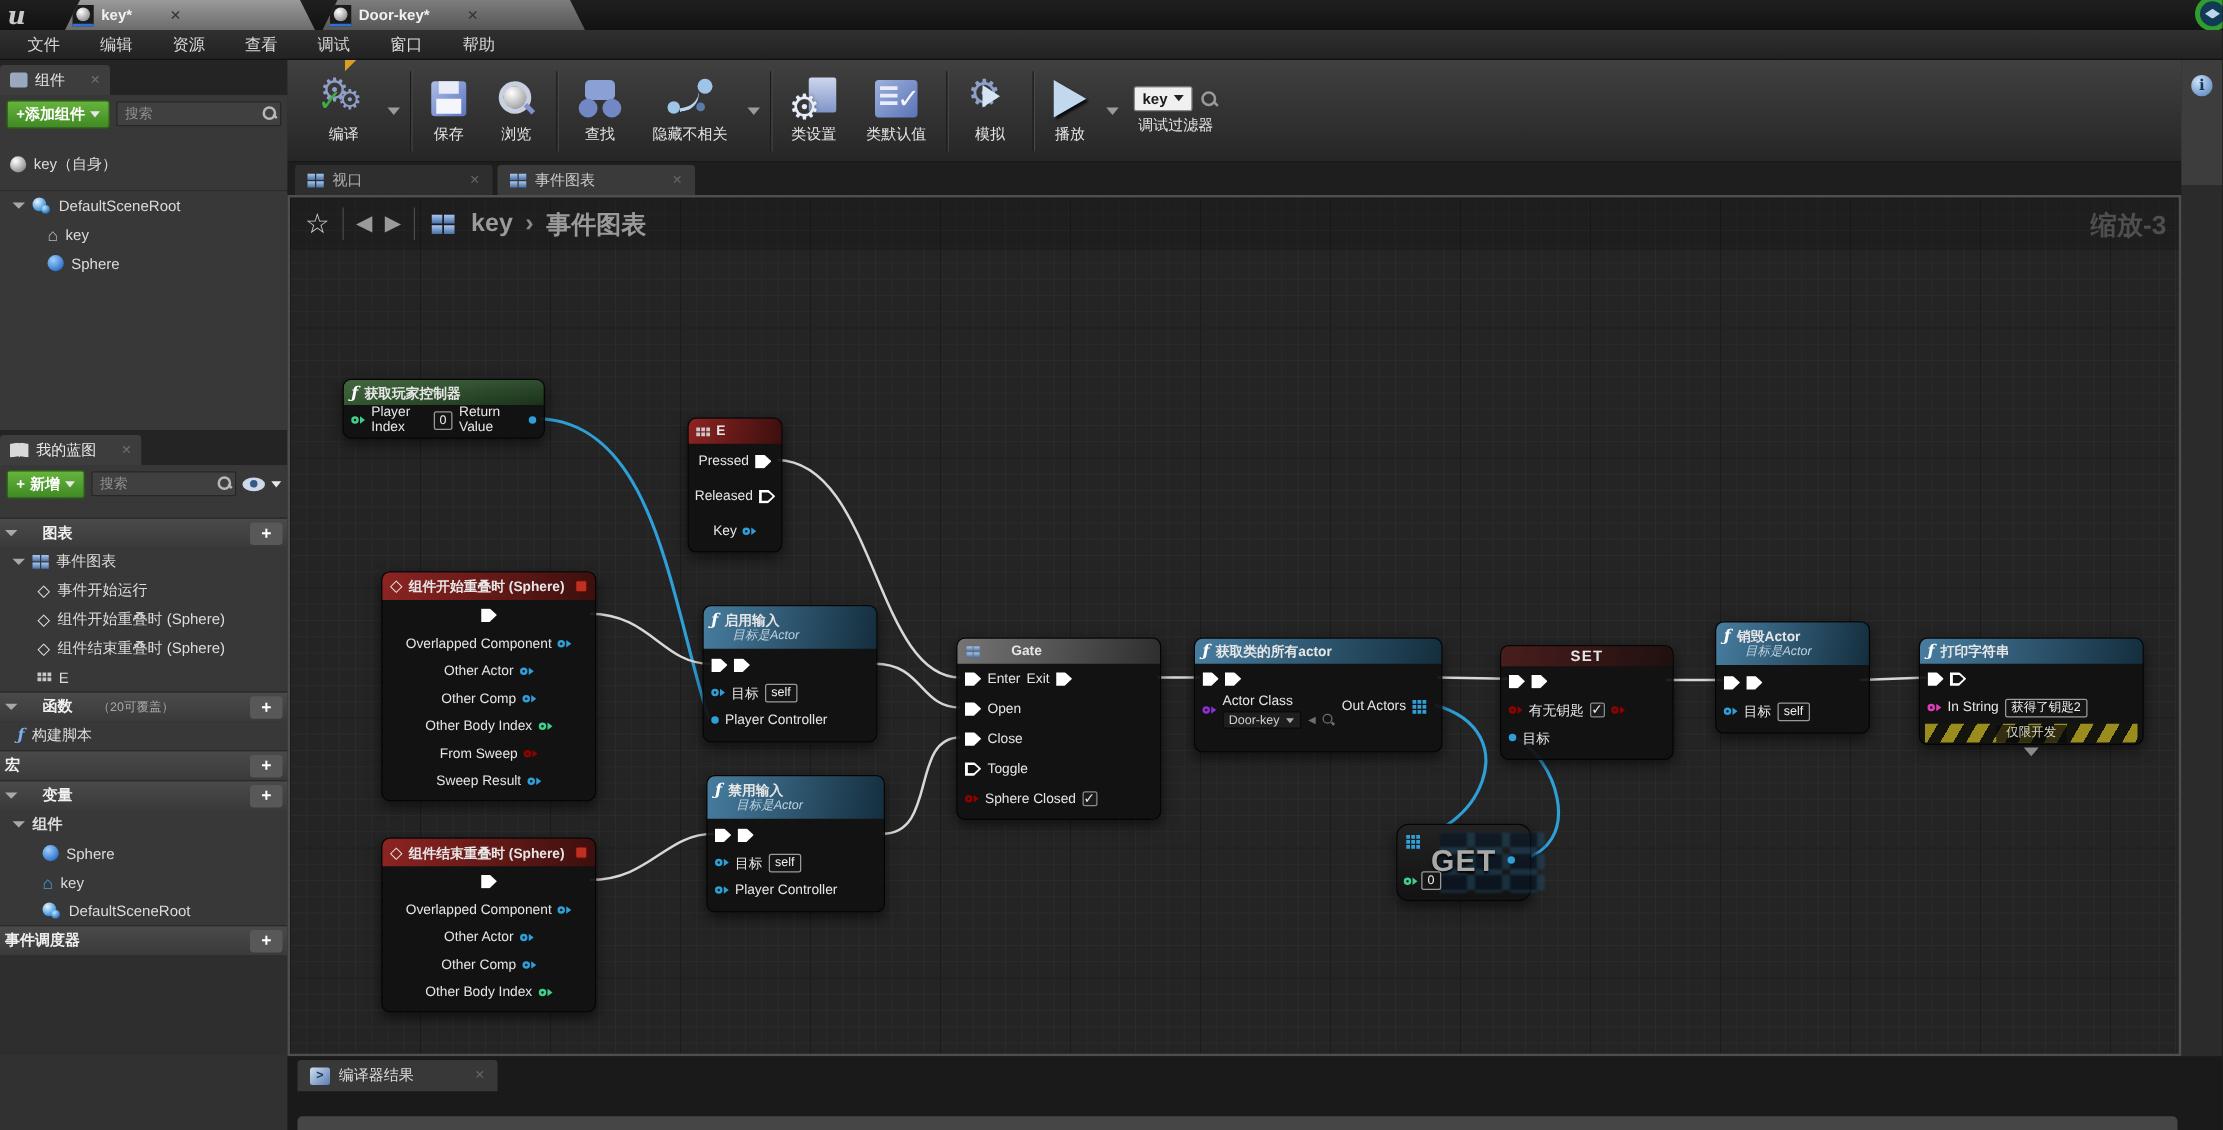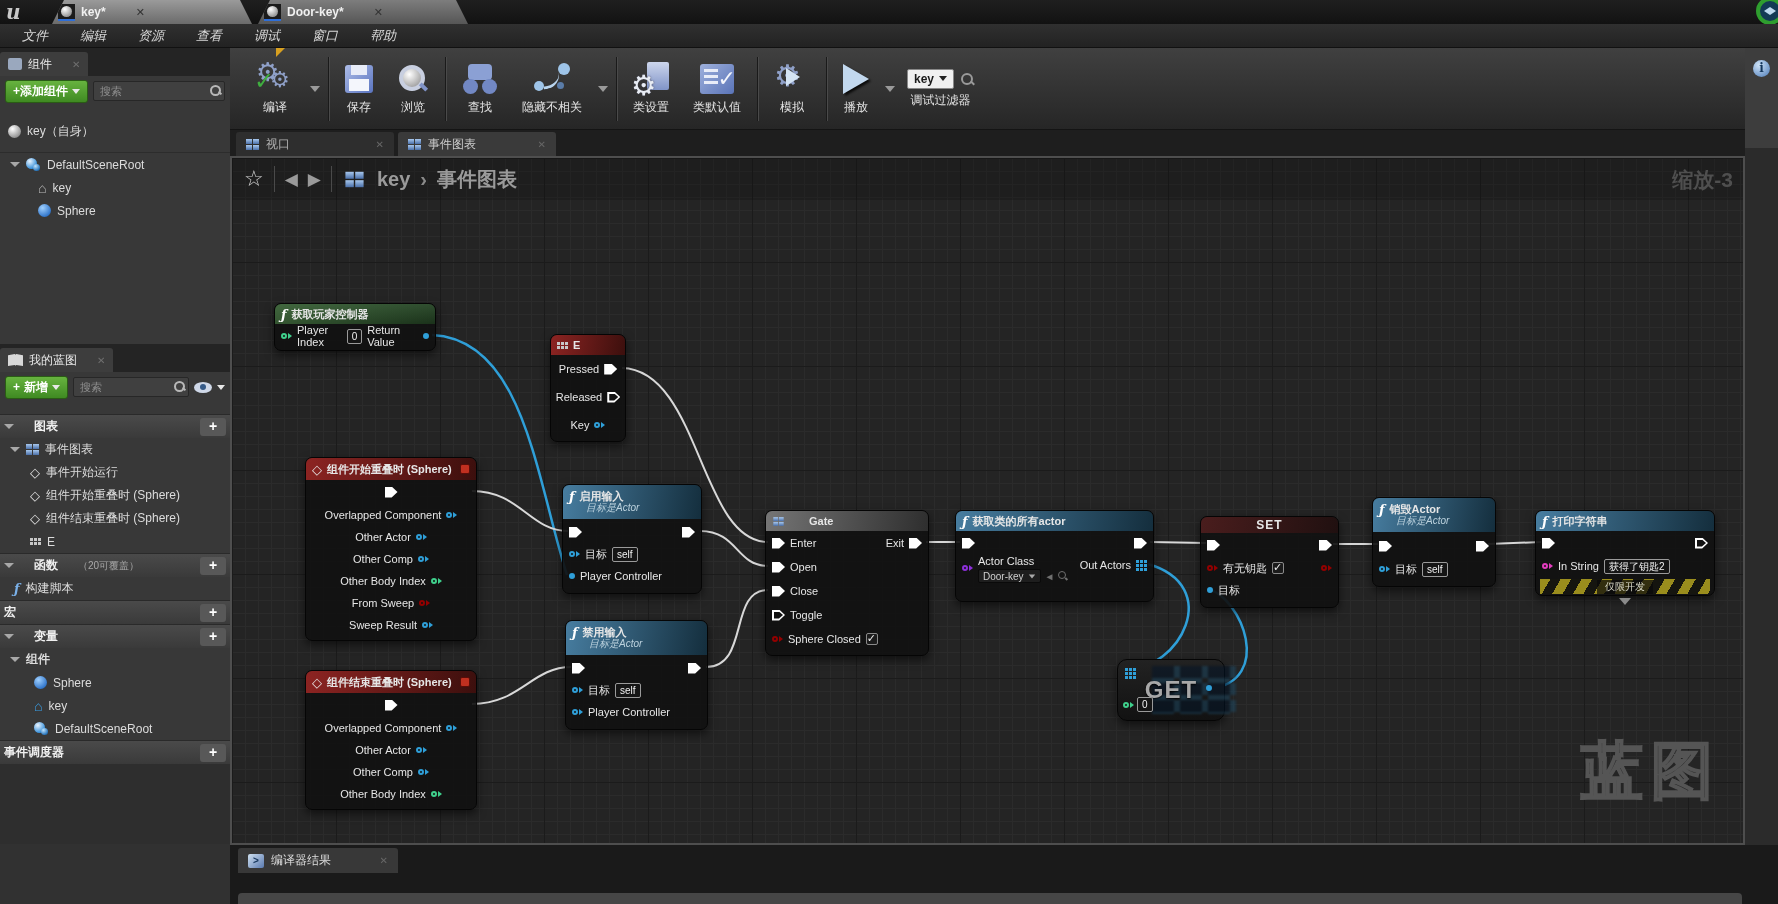--- a/index.html
+++ b/index.html
@@ -23,21 +23,21 @@
     background:radial-gradient(circle at 35% 30%, #ffffff, #9a9a9a 70%); }
   .wtab .x { color:#333; font-weight:normal; font-size:11px; margin-left:24px; }
   .tut-badge { position:absolute; right:-6px; top:-3px; width:28px; height:28px; border-radius:50%;
     background:#123a55; border:4px solid #2f9e2f; display:flex; align-items:center; justify-content:center; }
   .tut-badge i { width:12px; height:8px; background:#bcd8ee; clip-path:polygon(50% 0,100% 50%,50% 100%,0 50%); }
 
   
   .menubar { position:absolute; left:0; top:24px; width:1778px; height:24px;
     background:linear-gradient(#303030,#222222); border-bottom:1px solid #111;
     display:flex; align-items:center; gap:4px; padding-left:8px; }
-  .menuitem { color:#d8d8d8; font-size:13px; padding:2px 14px;font-style:italic; }
+  .menuitem { color:#d8d8d8; font-size:13px; padding:2px 14px; }
 
   
   .leftcol { position:absolute; left:0; top:48px; width:230px; height:856px; background:#313131; }
   .ptabstrip { height:28px; background:#242424; display:flex; align-items:flex-end; }
   .ptab { height:24px; background:#3d3d3d; border-radius:3px 3px 0 0; display:flex; align-items:center;
     gap:6px; padding:0 8px; color:#e8e8e8; font-size:12px; }
   .ptab .x { color:#6f6f6f; font-size:10px; margin-left:14px; }
   .addrow { height:30px; display:flex; align-items:center; gap:5px; padding:0 5px; background:#383838; }
   .greenbtn { background:linear-gradient(#67b33f,#3f8a22); border:1px solid #2a5c15; border-radius:3px;
     color:#fff; font-size:12px; font-weight:bold; padding:2px 7px; display:flex; align-items:center; gap:4px; }
@@ -195,21 +195,21 @@
   .hdr-green { background:linear-gradient(100deg,#47724290 , #16301550), linear-gradient(#3a5a3a,#1c321c); }
   .hdr-red { background:linear-gradient(100deg,#8d2422,#3c0f0d); }
   .hdr-blue { background:linear-gradient(100deg,#477da0,#142e3d); }
   .hdr-gray { background:linear-gradient(100deg,#757575,#2e2e2e);gap:24px; }
   .hdr-set { background:linear-gradient(100deg,#4a1d1d,#201010); justify-content:center; height:16px;
     font-size:12px; letter-spacing:1px; border-radius:6px 6px 0 0; }
   .fico { font-family:"DejaVu Serif",serif; font-style:italic; font-weight:bold; font-size:13px; color:#fff; }
   .redbox { margin-left:auto; width:10px; height:10px; background:#c03020; border:1px solid #5a0d08; border-radius:2px; }
   .nrow { display:flex; align-items:center; gap:5px; padding:0 6px; }
   .nrow.r { justify-content:center; }
-  .nrow.between { justify-content:space-between; }
+  .nrow.between { }
   .pgroup { display:flex; align-items:center; gap:5px; }
   .exec { position:relative; width:13px; height:11px; flex:none; }
   .exec::before { content:""; position:absolute; inset:0; background:#fff;
     clip-path:polygon(0 0,55% 0,100% 50%,55% 100%,0 100%); }
   .exec.h::after { content:""; position:absolute; inset:2px; background:#121212;
     clip-path:polygon(0 0,55% 0,100% 50%,55% 100%,0 100%); }
   .pin { display:inline-flex; align-items:center; gap:1px; flex:none; }
   .pin .dot { width:6px; height:6px; border:2px solid var(--c); border-radius:50%; display:block; }
   .pin.f .dot { background:var(--c); }
   .pin .arr { width:0; height:0; border-left:4px solid var(--c); border-top:3px solid transparent;
@@ -586,21 +586,20 @@
           <b></b>
           <b></b>
           <b></b>
           <b></b>
         </span>
       <span class="crumbtext">key</span>
       <span class="crumbsep">›</span>
       <span class="crumbtext">事件图表</span>
     </div>
     <span class="zoomlabel">缩放-3</span>
-    <span class="watermark">蓝图</span>
 
     <div class="node" style="left:42px;top:145px;width:162px;height:48px">
       <div class="nhdr hdr-green">
         <span class="fico">ƒ</span>
         <span>获取玩家控制器</span>
       </div>
       <div class="nrow between" style="height:24px">
         <span class="pgroup">
           <span class="pin" style="--c:#3fd08c">
               <i class="dot"></i>

